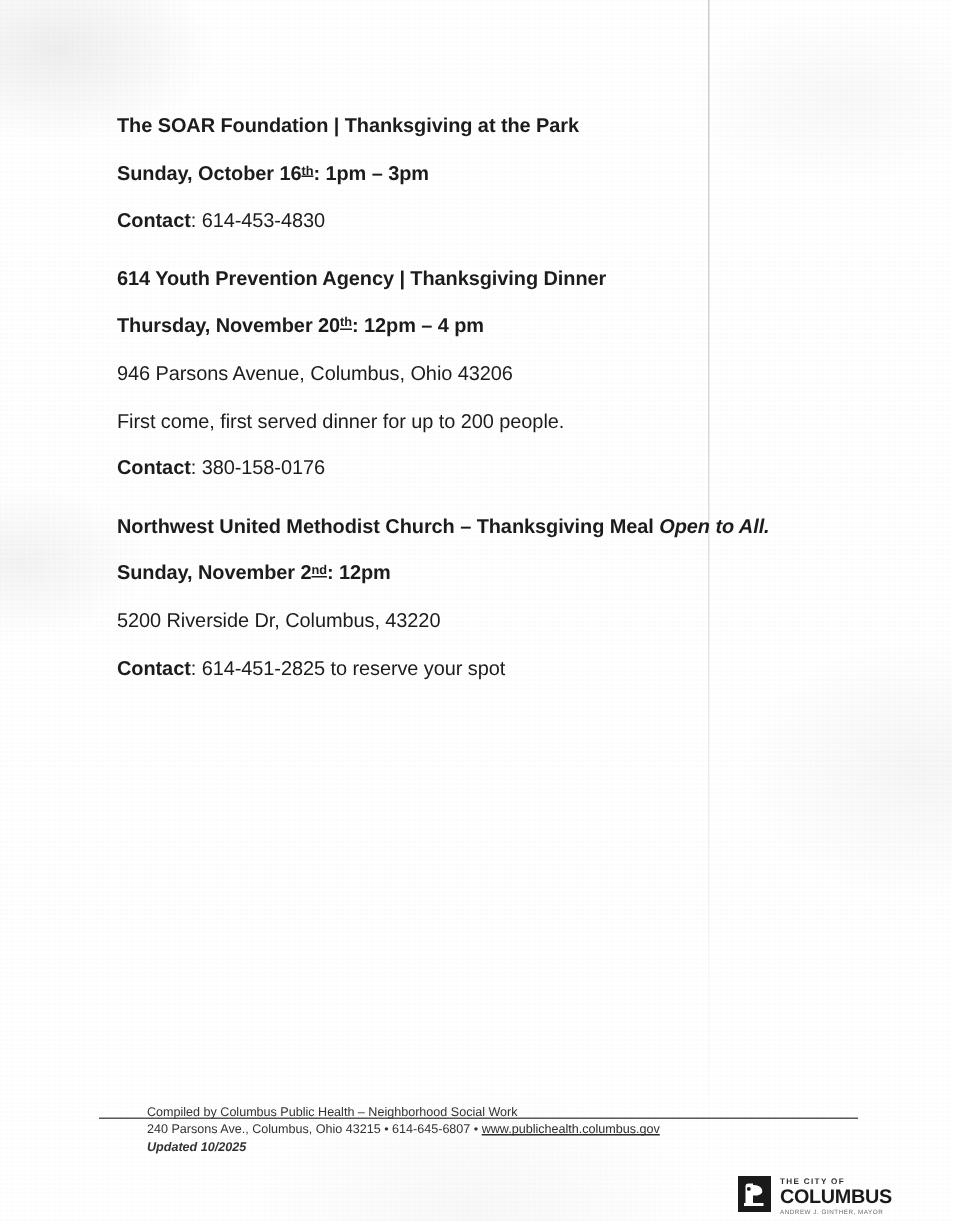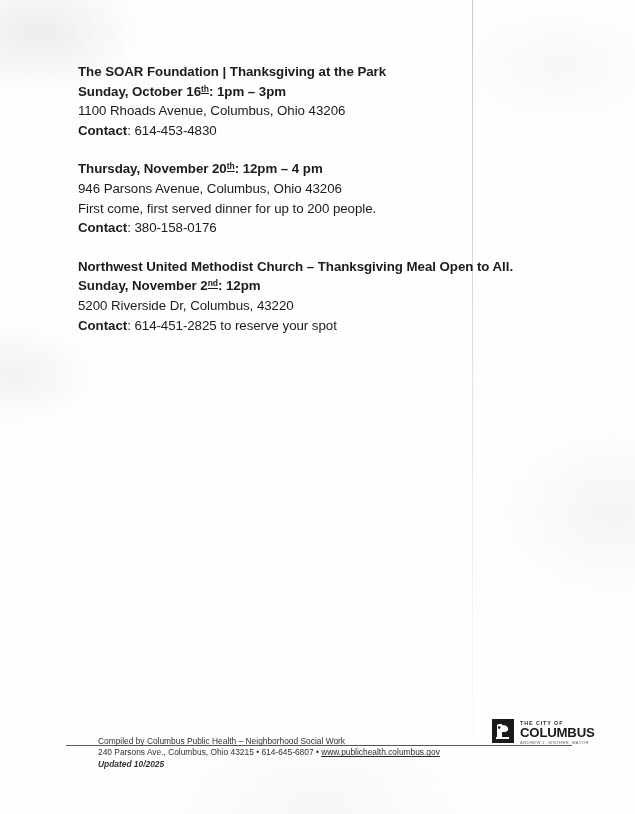--- a/index.html
+++ b/index.html
@@ -66,28 +66,30 @@
   }
   .listing {
     margin-bottom: 19px;
     color: #1c1c1c;
   }
   .listing .line {
     font-size: 13.3px;
     line-height: 19.6px;
     letter-spacing: -0.05px;
     white-space: nowrap;
+    margin-top: 12px;
   }
   .line.bold, .lead {
     font-weight: bold;
   }
   .line .lbl {
     font-weight: bold;
   }
   .line .ital {
+    font-style: italic;
     font-weight: bold;
   }
   sup {
     font-size: 0.64em;
     vertical-align: 0.42em;
     line-height: 0;
     font-weight: inherit;
     text-decoration: underline;
   }
 
@@ -122,21 +124,21 @@
   .footer a.url {
     color: #2b2b2b;
     text-decoration: underline;
     text-align: right;
   }
 
   
   .logo {
     position: absolute;
     left: 492px;
-    top: 719px;
+    top: 784px;
     z-index: 4;
     display: flex;
     flex-direction: row;
     width: 120px;
   }
   .logo-top {
     display: flex;
     align-items: flex-start;
     gap: 6px;
   }
@@ -190,25 +192,25 @@
 
 <div id="page">
 
   <div class="fold-line"></div>
 
   <div class="content">
 
     <div class="listing">
       <div class="line bold"><span>The SOAR Foundation | Thanksgiving at the Park</span><span class="ital"></span></div>
       <div class="line bold"><span>Sunday, October 16</span><sup>th</sup><span>: 1pm – 3pm</span></div>
-      <div class="line">1100 Rhoads Avenue, Columbus, Ohio 43206</div>
       <div class="line"><span class="lbl">Contact</span><span>: 614-453-4830</span></div>
     </div>
 
     <div class="listing">
+      <div class="line bold"><span>614 Youth Prevention Agency | Thanksgiving Dinner</span><span class="ital"></span></div>
       <div class="line bold"><span>Thursday, November 20</span><sup>th</sup><span>: 12pm – 4 pm</span></div>
       <div class="line">946 Parsons Avenue, Columbus, Ohio 43206</div>
       <div class="line">First come, first served dinner for up to 200 people.</div>
       <div class="line"><span class="lbl">Contact</span><span>: 380-158-0176</span></div>
     </div>
 
     <div class="listing">
       <div class="line bold"><span>Northwest United Methodist Church – Thanksgiving Meal </span><span class="ital">Open to All.</span></div>
       <div class="line bold"><span>Sunday, November 2</span><sup>nd</sup><span>: 12pm</span></div>
       <div class="line">5200 Riverside Dr, Columbus, 43220</div>

